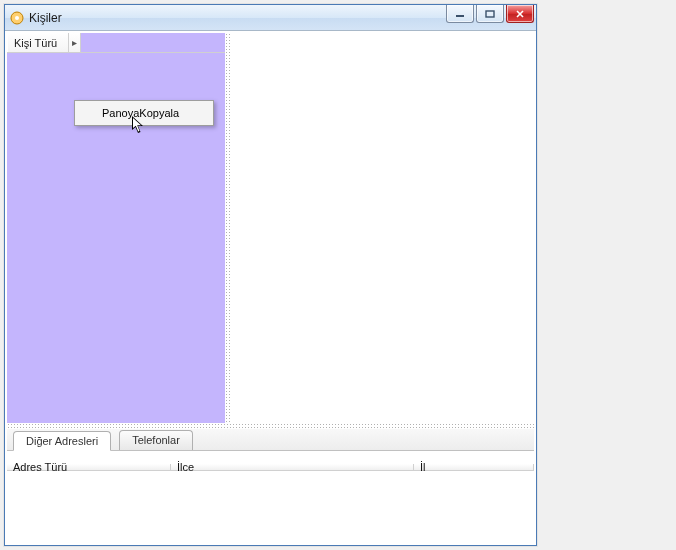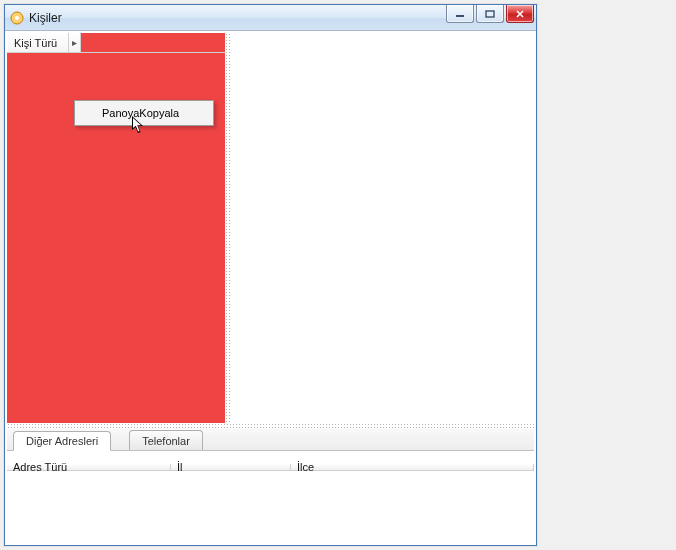--- a/index.html
+++ b/index.html
@@ -40,21 +40,21 @@
     .client {
       position: absolute; left: 2px; right: 2px; top: 28px; bottom: 2px;
       background: #ffffff;
     }
     
     .top-area {
       position: absolute; left: 0; right: 0; top: 0; height: 390px;
     }
     .top-left {
       position: absolute; left: 0; top: 0; width: 218px; bottom: 0;
-      background: #ef4444;
+      background: #c4b5fd;
     }
     .dotted-splitter-v {
       position: absolute; left: 218px; top: 0; width: 6px; bottom: 0;
       background-image: radial-gradient(#b0b0b0 1px, transparent 1px);
       background-size: 3px 3px;
     }
     .dotted-splitter-h {
       position: absolute; left: 0; right: 0; top: 390px; height: 6px;
       background-image: radial-gradient(#b0b0b0 1px, transparent 1px);
       background-size: 3px 3px;
@@ -105,21 +105,21 @@
     }
     
     .bottom-area {
       position: absolute; left: 0; right: 0; top: 396px; bottom: 0;
       background: #ffffff;
     }
     .tabstrip {
       height: 22px;
       background: linear-gradient(to bottom, #f8f8f8, #ededed);
       border-bottom: 1px solid #c0c0c0;
-      display: flex; align-items: flex-end; padding-left: 6px; gap: 18px;
+      display: flex; align-items: center; padding-left: 6px; gap: 8px;
     }
     .tab {
       height: 20px;
       padding: 0 12px;
       font-size: 11px; color: #333;
       border: 1px solid #b0b0b0;
       border-bottom: none;
       border-radius: 4px 4px 0 0;
       background: linear-gradient(to bottom, #fcfcfc, #e8e8e8);
       display:flex; align-items:center;
@@ -207,24 +207,24 @@
           <span>Diğer Adresleri</span>
         </div>
         <div class="tab">
           <span>Telefonlar</span>
         </div>
       </div>
       <div class="grid-headers">
         <div class="gh" style="width:164px">
           <span>Adres Türü</span>
         </div>
+        <div class="gh" style="flex:1">
+          <span>İlçe</span>
+        </div>
         <div class="gh" style="width:120px">
           <span>İl</span>
         </div>
-        <div class="gh" style="flex:1">
-          <span>İlçe</span>
-        </div>
       </div>
       <div style="position:absolute; left:0; right:0; top:42px; bottom:0; background:#fff;"></div>
     </div>
 
   </div>
 </div>
 
 </body></html>

